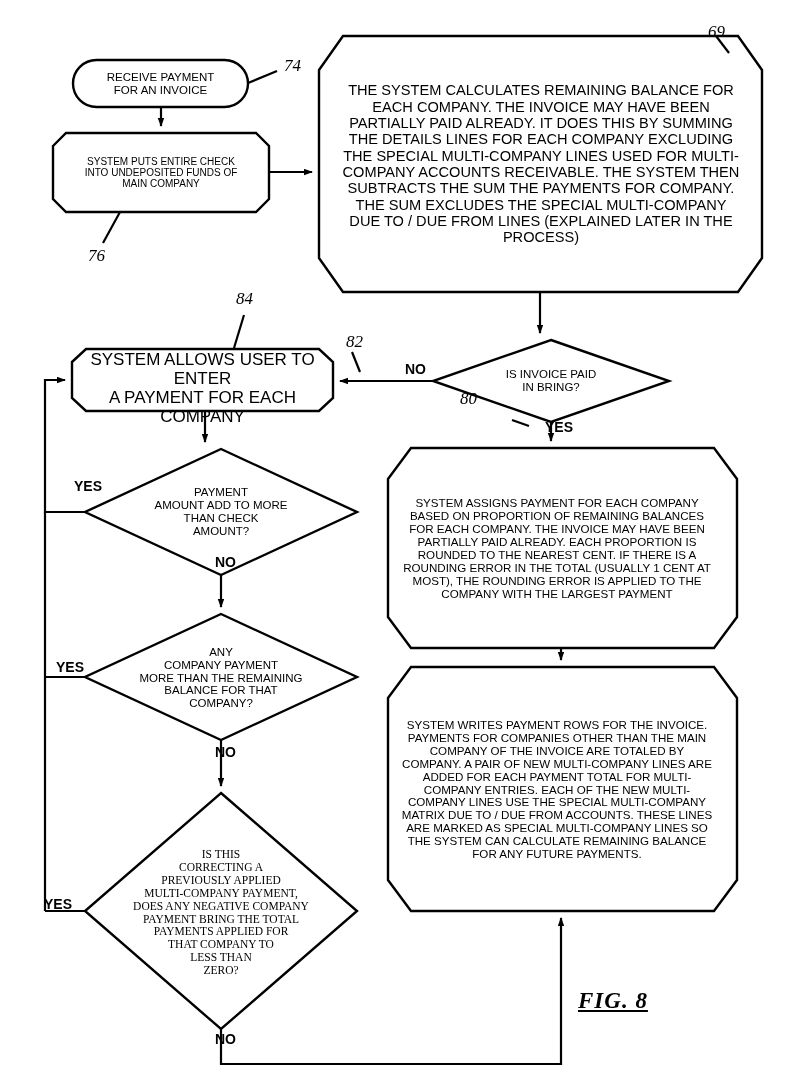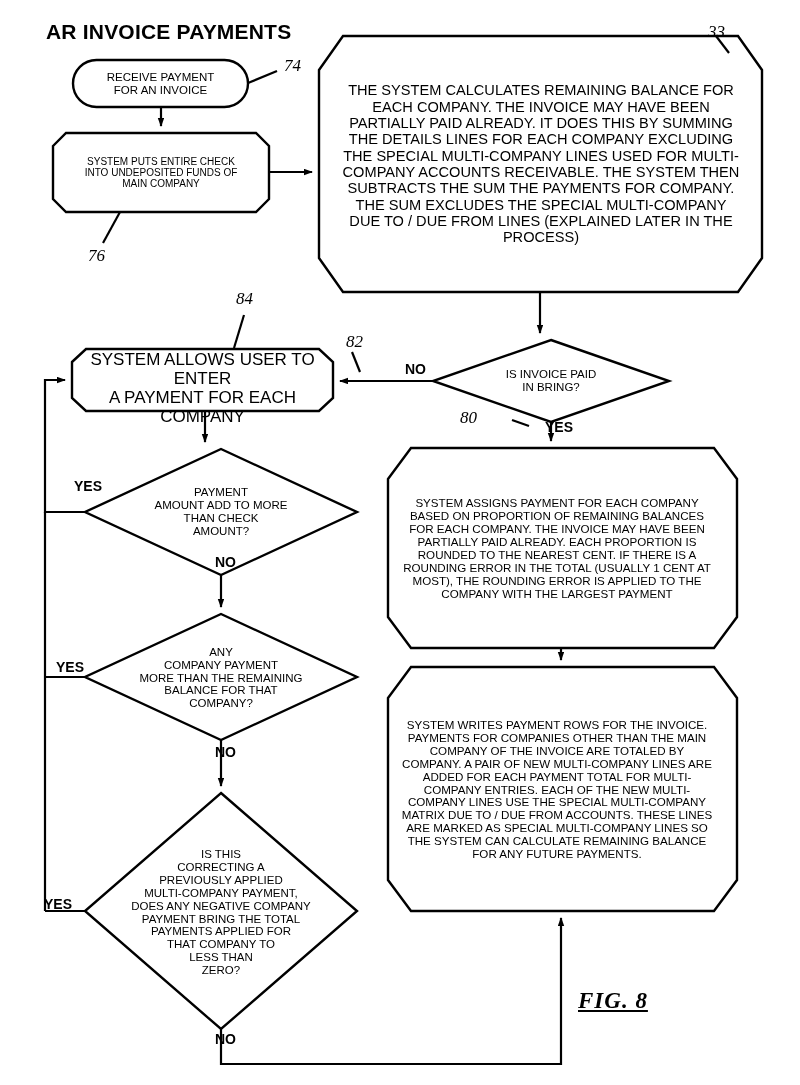--- a/index.html
+++ b/index.html
@@ -67,21 +67,20 @@
     font-size: 14px;
     font-weight: bold;
     font-family: "Liberation Sans", sans-serif;
   }
 </style>
 </head>
 <body>
 
 <div id="canvas">
 
-  <div class="title">AR INVOICE PAYMENTS</div>
 
   <svg class="flow" viewBox="0 0 800 1085">
     <defs>
       <marker id="arrow" markerWidth="10" markerHeight="10" refX="8" refY="3.2" orient="auto" markerUnits="userSpaceOnUse">
         <path d="M0,0 L9,3.2 L0,6.4 z" fill="#000"></path>
       </marker>
     </defs>
 
     <g stroke="#000" fill="#fff" stroke-width="2.4">
 
@@ -165,39 +164,39 @@
 AMOUNT ADD TO MORE
 THAN  CHECK
 AMOUNT?</div>
 
   <div class="node-text" style="left:131px; top:630px; width:180px; height:96px; font-size:11.5px; white-space:pre-line;">ANY
 COMPANY PAYMENT
 MORE THAN THE REMAINING
 BALANCE FOR THAT
 COMPANY?</div>
 
-  <div class="node-text" style="left:116px; top:835px; width:210px; height:155px; font-size:11.5px; white-space:pre-line;">IS THIS
+  <div class="node-text" style="left:116px; top:835px; width:210px; height:155px; font-size:11.5px; white-space:pre-line;font-family:Liberation Serif, serif;">IS THIS
 CORRECTING A
 PREVIOUSLY APPLIED
 MULTI-COMPANY PAYMENT,
 DOES ANY NEGATIVE COMPANY
 PAYMENT BRING THE TOTAL
 PAYMENTS APPLIED FOR
 THAT COMPANY TO
 LESS THAN
 ZERO?</div>
 
   <div class="node-text" style="left:396px; top:455px; width:322px; height:186px; font-size:11.6px; padding:0 5px; box-sizing:border-box;">SYSTEM ASSIGNS PAYMENT FOR EACH COMPANY BASED ON PROPORTION OF REMAINING BALANCES FOR EACH COMPANY. THE INVOICE MAY HAVE BEEN PARTIALLY PAID ALREADY. EACH PROPORTION IS ROUNDED TO THE NEAREST CENT. IF THERE IS A ROUNDING ERROR IN THE TOTAL (USUALLY 1 CENT AT MOST), THE ROUNDING ERROR IS APPLIED TO THE COMPANY WITH THE LARGEST PAYMENT</div>
 
   <div class="node-text" style="left:396px; top:673px; width:322px; height:232px; font-size:11.6px; padding:0 5px; box-sizing:border-box;">SYSTEM WRITES PAYMENT ROWS FOR THE INVOICE. PAYMENTS FOR COMPANIES OTHER THAN THE MAIN COMPANY OF THE INVOICE ARE TOTALED BY COMPANY.  A PAIR OF NEW MULTI-COMPANY LINES ARE ADDED FOR EACH PAYMENT TOTAL FOR MULTI-COMPANY ENTRIES. EACH OF THE NEW MULTI-COMPANY LINES USE THE SPECIAL MULTI-COMPANY MATRIX DUE TO / DUE FROM ACCOUNTS.  THESE LINES ARE MARKED AS SPECIAL MULTI-COMPANY LINES SO THE SYSTEM CAN CALCULATE REMAINING BALANCE FOR ANY FUTURE PAYMENTS.</div>
 
   <div class="ref" style="left:284px; top:56px;">74</div>
   <div class="ref" style="left:88px; top:246px;">76</div>
-  <div class="ref" style="left:708px; top:22px;">33</div>
-  <div class="ref" style="left:460px; top:408px;">80</div>
+  <div class="ref" style="left:708px; top:22px;">69</div>
+  <div class="ref" style="left:460px; top:389px;">80</div>
   <div class="ref" style="left:346px; top:332px;">82</div>
   <div class="ref" style="left:236px; top:289px;">84</div>
 
   <div class="edge-label" style="left:405px; top:361px;">NO</div>
   <div class="edge-label" style="left:545px; top:419px;">YES</div>
   <div class="edge-label" style="left:74px; top:478px;">YES</div>
   <div class="edge-label" style="left:215px; top:554px;">NO</div>
   <div class="edge-label" style="left:56px; top:659px;">YES</div>
   <div class="edge-label" style="left:215px; top:744px;">NO</div>
   <div class="edge-label" style="left:44px; top:896px;">YES</div>

